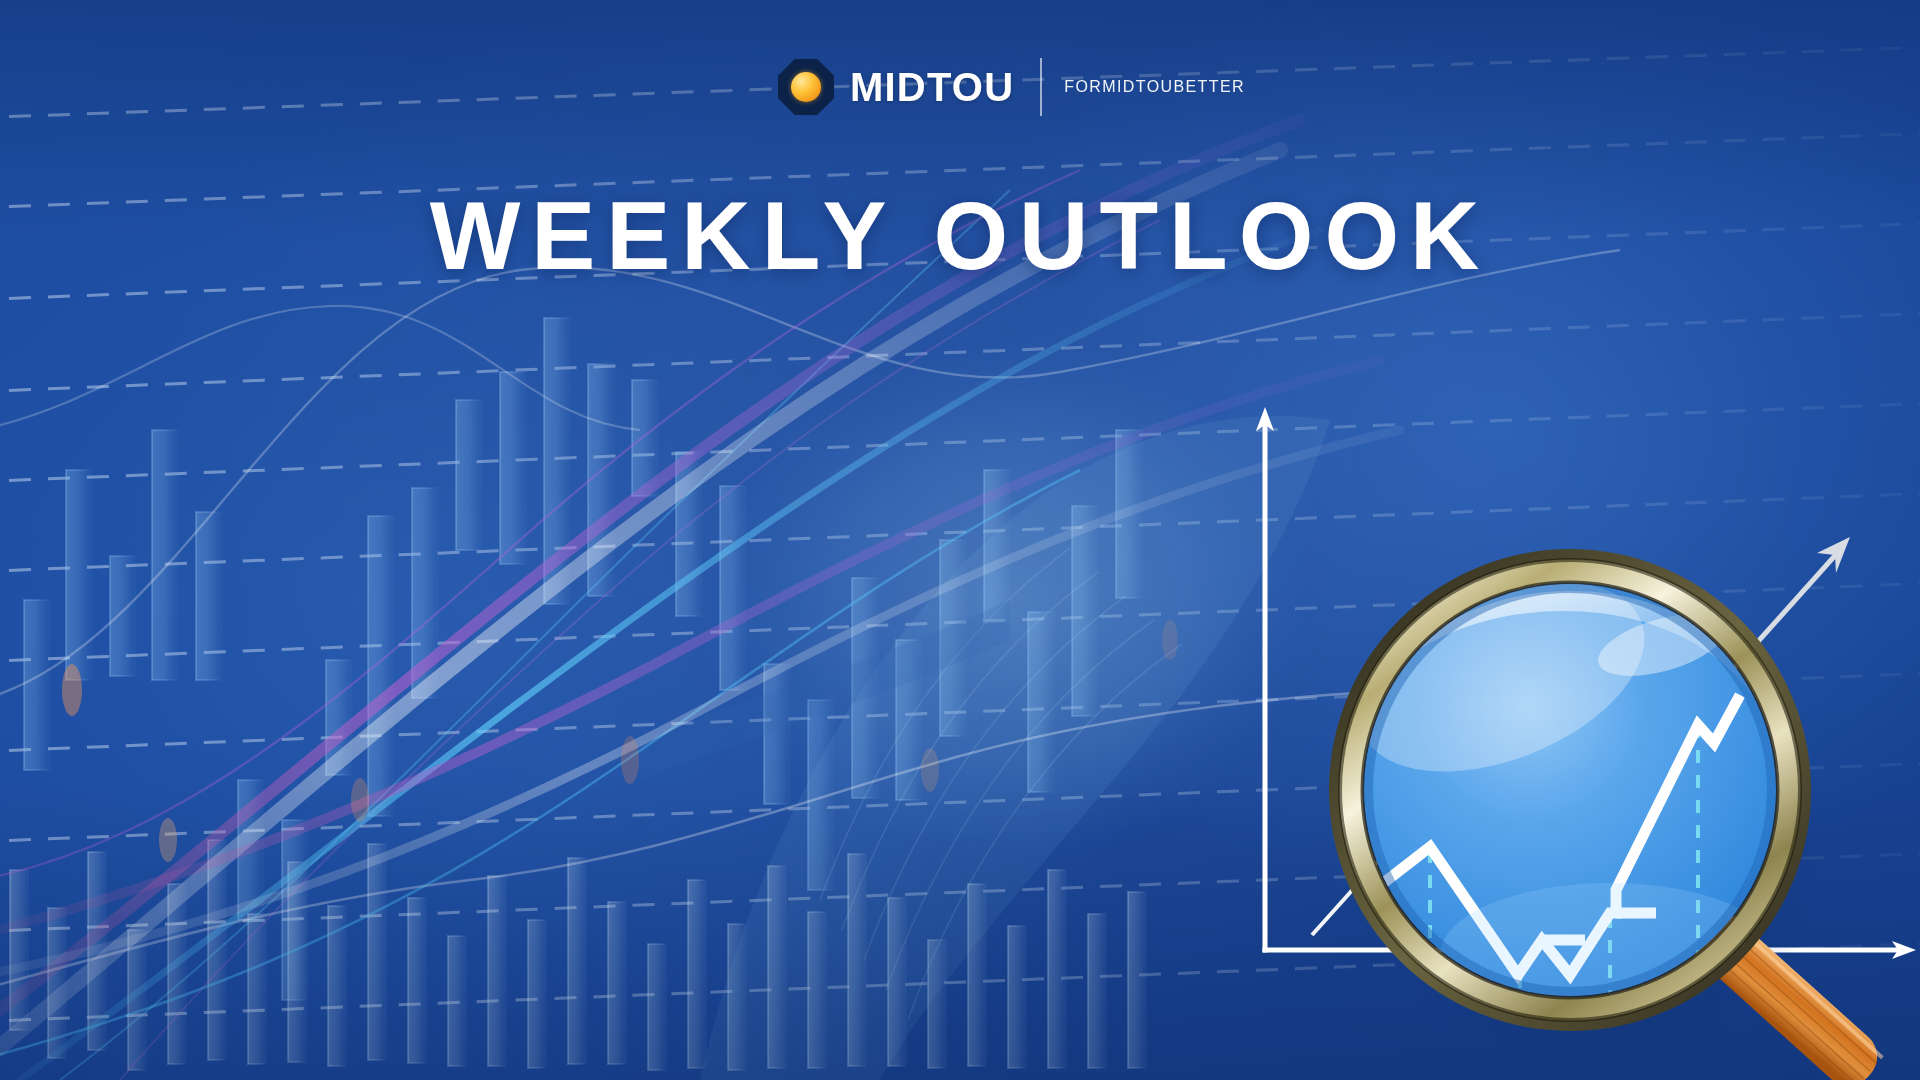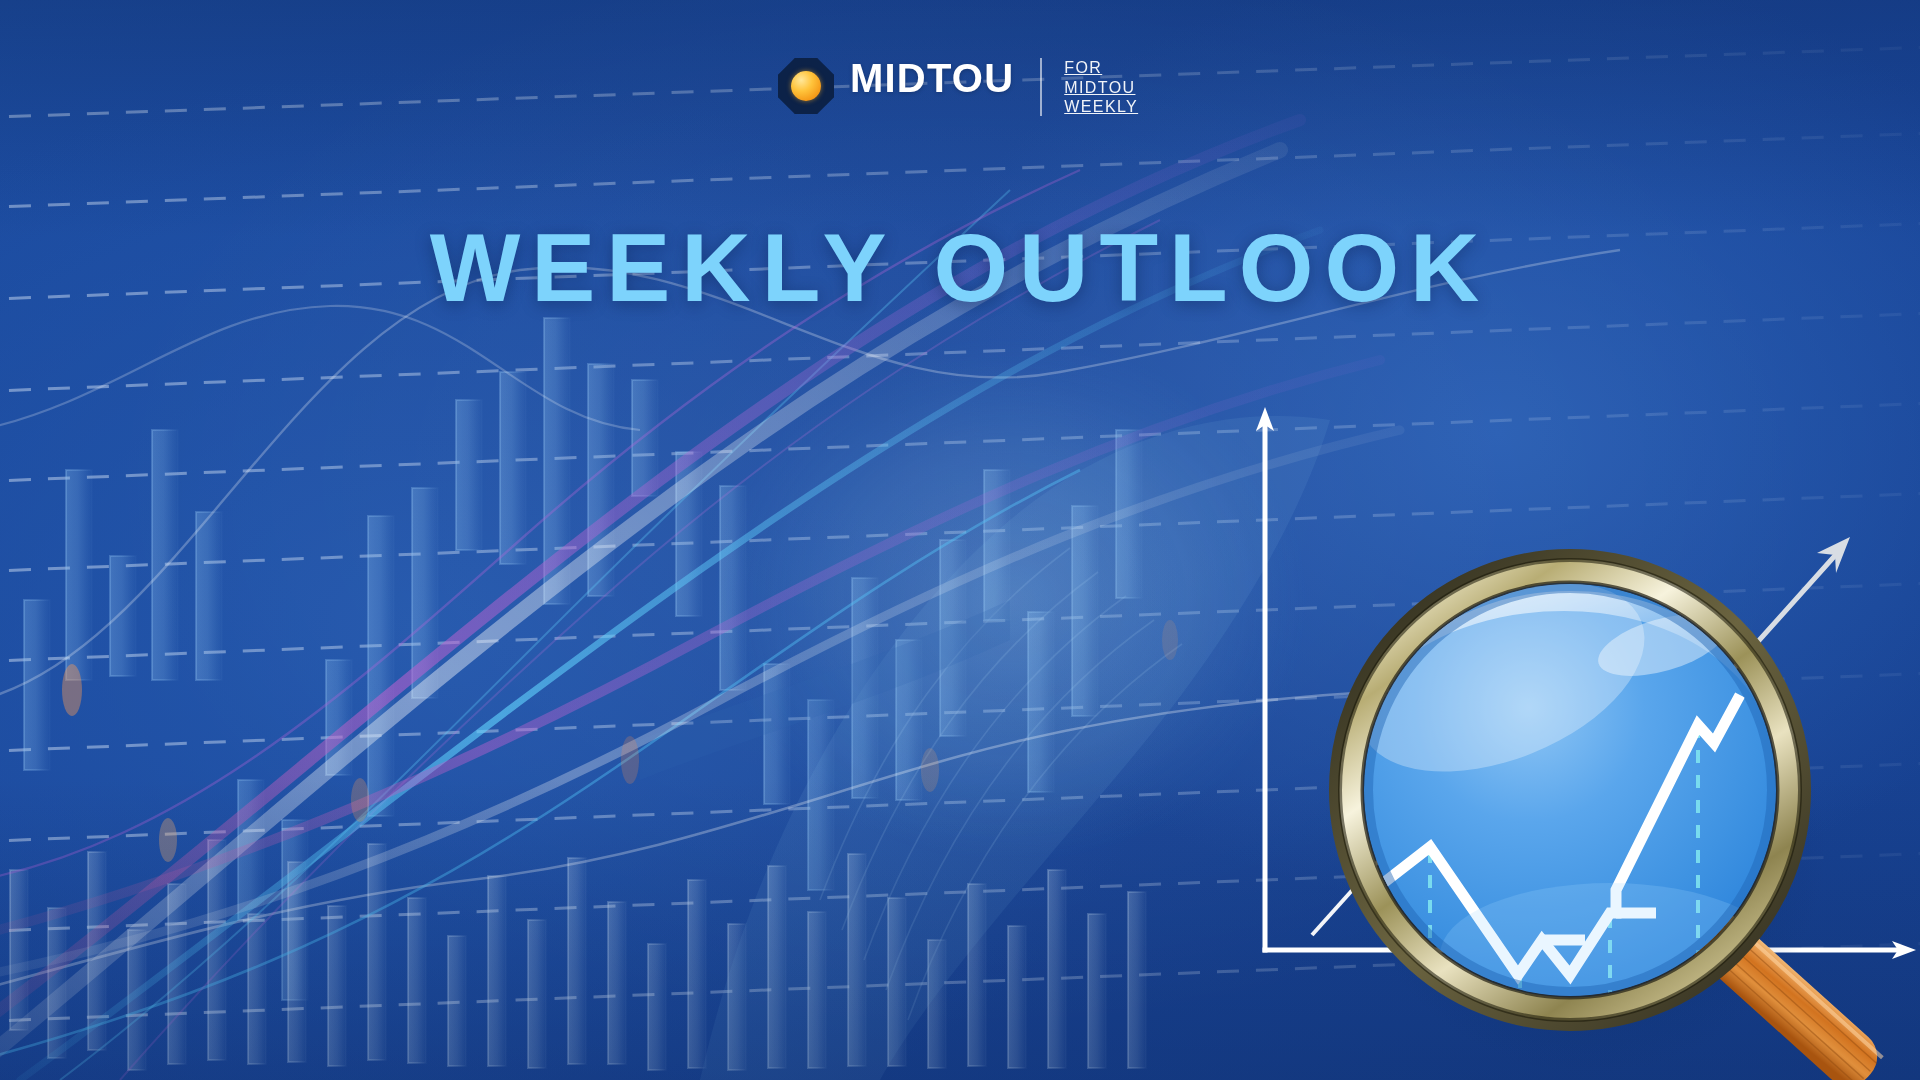--- a/index.html
+++ b/index.html
@@ -33,21 +33,21 @@
       radial-gradient(ellipse 1400px 900px at 50% 45%, rgba(255,255,255,0.055) 0%, rgba(0,0,0,0) 62%),
       linear-gradient(180deg, rgba(9,32,82,0.30) 0%, rgba(0,0,0,0) 22%, rgba(0,0,0,0) 72%, rgba(9,32,82,0.26) 100%);
     pointer-events:none;
   }
 
   #bg-svg, #fx-svg { position:absolute; inset:0; width:1920px; height:1080px; }
 
   
   #logo-block {
     position:absolute; left:778px; top:58px;
-    display:flex; align-items:flex-start; gap:16px;
+    display:flex; align-items:center; gap:16px;
   }
   #logo-mark {
     width:56px; height:56px; position:relative; flex:0 0 auto;
   }
   #logo-octagon {
     position:absolute; inset:0;
     background:#0c2248;
     clip-path:polygon(30% 0%,70% 0%,100% 30%,100% 70%,70% 100%,30% 100%,0% 70%,0% 30%);
     box-shadow:0 0 6px rgba(0,0,0,0.35);
   }
@@ -62,39 +62,37 @@
     font-size:40px; font-weight:bold; letter-spacing:1.2px;
     line-height:1; white-space:nowrap;
     text-shadow:0 1px 4px rgba(0,0,0,0.22);
   }
   #logo-divider {
     width:2px; height:58px;
     background:rgba(255,255,255,0.58);
     margin:0 6px 0 10px; flex:0 0 auto;
   }
   #logo-tagline {
-    display:flex; flex-direction:column; justify-content:center;
+    display:flex; flex-direction:row; justify-content:center;
     color:rgba(255,255,255,0.94);
     font-size:16px; font-weight:normal;
     letter-spacing:1.4px; line-height:1.22;
     white-space:nowrap;
-    text-decoration:underline;
   }
 
   
   #headline {
     position:absolute; left:0; right:0; top:188px;
     text-align:center;
-    color:#7dd3fc;
+    color:#ffffff;
     font-size:96px; font-weight:bold;
     letter-spacing:11px;
     line-height:1.0;
     text-shadow:0 3px 16px rgba(8,28,72,0.40);
     white-space:nowrap;
-    margin-top:32px;
   }
 
   
   #magnifier { position:absolute; left:1050px; top:395px; width:870px; height:690px; }
   #magnifier svg { display:block; width:870px; height:690px; overflow:visible; }
 </style>
 </head>
 <body>
 
 <div id="banner">
@@ -296,21 +294,21 @@
   <div id="logo-block">
     <div id="logo-mark">
       <div id="logo-octagon"></div>
       <div id="logo-dot"></div>
     </div>
     <div id="logo-wordmark">MIDTOU</div>
     <div id="logo-divider"></div>
     <div id="logo-tagline">
       <span>FOR</span>
       <span>MIDTOU</span>
-      <span>WEEKLY</span>
+      <span>BETTER</span>
     </div>
   </div>
 
   <div id="headline">WEEKLY OUTLOOK</div>
 
   <div id="magnifier">
     <svg viewBox="0 0 870 690">
       <defs>
         <linearGradient id="rimGrad" x1="0.15" y1="0" x2="0.85" y2="1">
           <stop offset="0" stop-color="#f4efd4"></stop>

